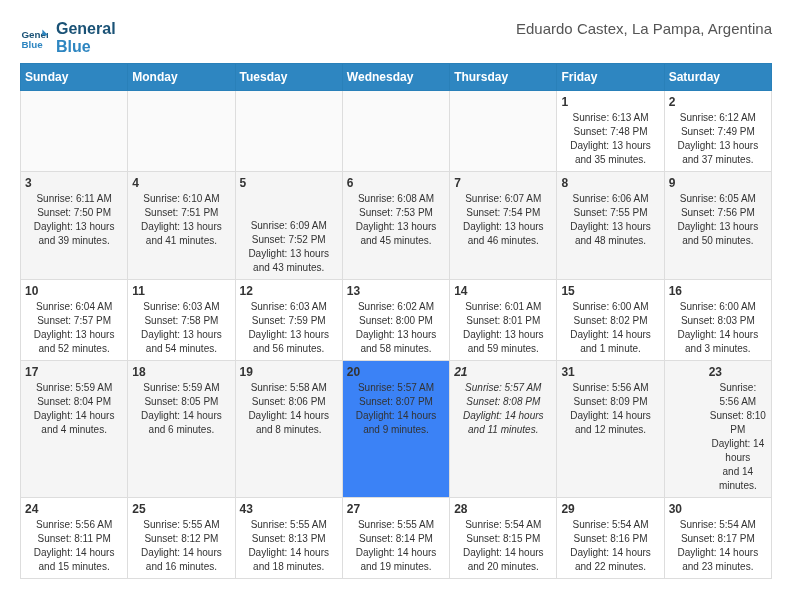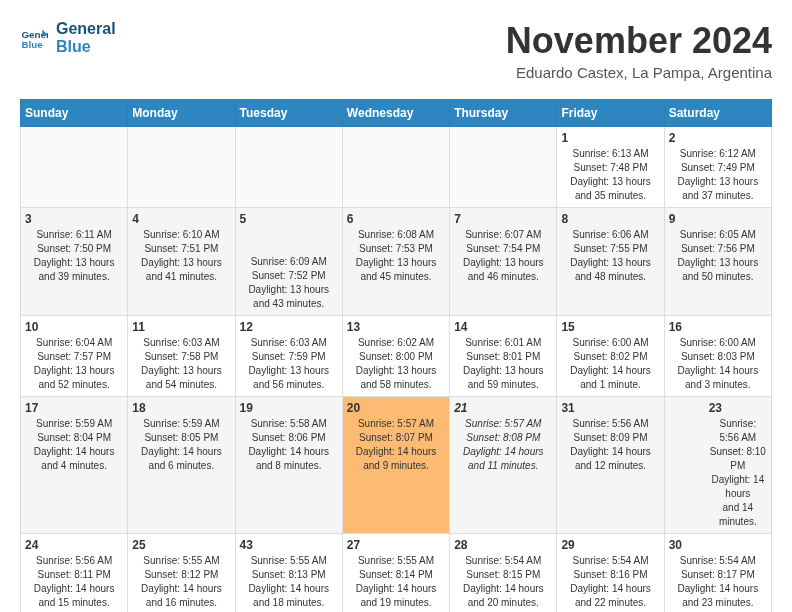--- a/index.html
+++ b/index.html
@@ -83,21 +83,20 @@
       <text x="2" y="20" font-size="14" font-weight="bold" fill="#1a5276">General</text>
       <text x="2" y="34" font-size="14" font-weight="bold" fill="#2e86c1">Blue</text>
       <polygon points="32,8 40,16 32,16" fill="#2e86c1"></polygon>
     </svg>
     <div style="margin-left:4px;">
       <div style="font-size:16px; font-weight:bold; color:#1a5276; line-height:1.1;">General</div>
       <div style="font-size:16px; font-weight:bold; color:#2e86c1; line-height:1.1;">Blue</div>
     </div>
   </div>
   <div class="top-right">
-    <div class="month-title">November 2024</div>
     <div class="subtitle">Eduardo Castex, La Pampa, Argentina</div>
   </div>
 </div>
 
 <table class="calendar">
   <thead>
     <tr id="calendar-header">
         <th>Sunday</th>
         <th>Monday</th>
         <th>Tuesday</th>
@@ -246,21 +245,21 @@
 Daylight: 14 hours
 and 6 minutes.</div>
         </td>
         <td style="background: rgb(245, 245, 245);">
           <span class="day-number">19</span>
           <div class="day-info" style="white-space: pre-line;">Sunrise: 5:58 AM
 Sunset: 8:06 PM
 Daylight: 14 hours
 and 8 minutes.</div>
         </td>
-        <td style="background: #fdba74; margin-top: 42px;">
+        <td style="background: #3b82f6; margin-top: 42px;">
           <span class="day-number">20</span>
           <div class="day-info" style="white-space: pre-line;">Sunrise: 5:57 AM
 Sunset: 8:07 PM
 Daylight: 14 hours
 and 9 minutes.</div>
         </td>
         <td style="background: rgb(245, 245, 245); font-style: italic;">
           <span class="day-number">21</span>
           <div class="day-info" style="white-space: pre-line;">Sunrise: 5:57 AM
 Sunset: 8:08 PM

